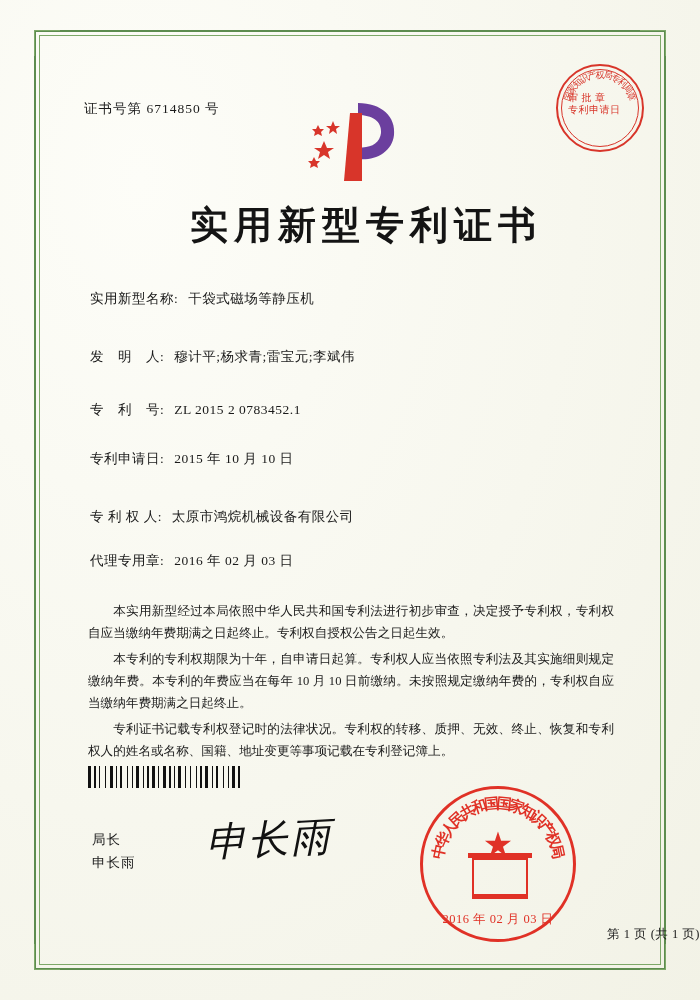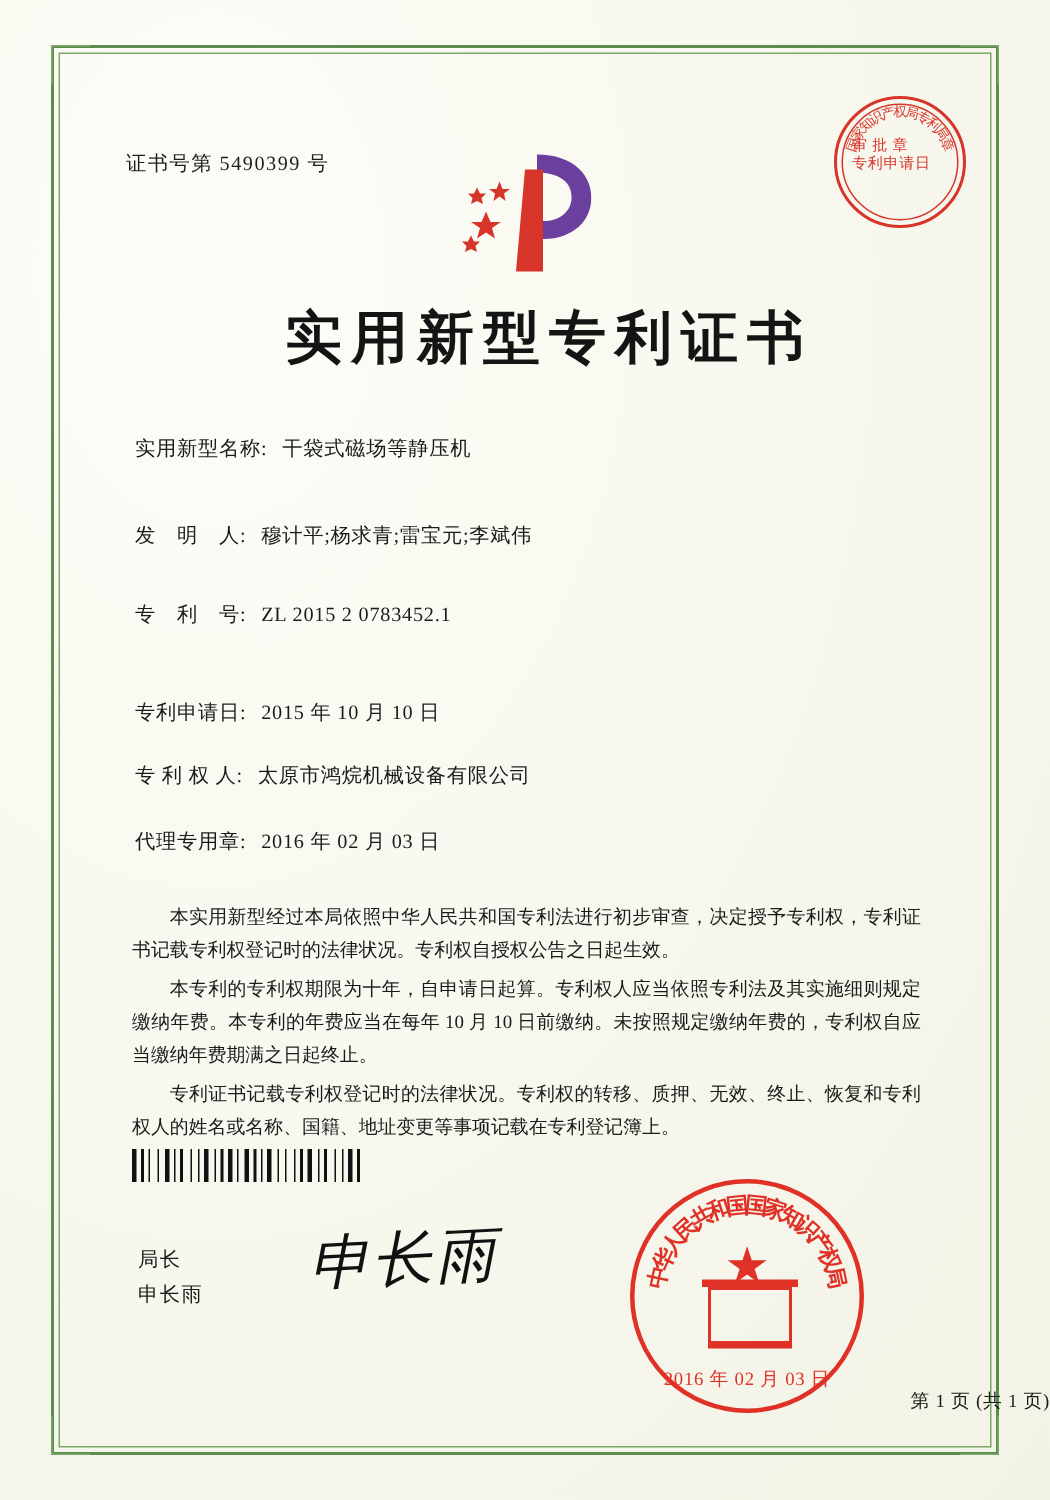--- a/index.html
+++ b/index.html
@@ -140,21 +140,21 @@
   .field .label {
     display: inline-block;
   }
   .field .value {
     display: inline-block;
     margin-left: 6px;
   }
   .f1 { top: 290px; }
   .f2 { top: 348px; }
   .f3 { top: 401px; }
-  .f4 { top: 450px; margin-top: 16px; }
+  .f4 { top: 450px; }
   .f5 { top: 508px; }
   .f6 { top: 552px; }
 
   
   .paras {
     position: absolute;
     left: 88px;
     top: 600px;
     width: 526px;
     font-size: 12.6px;
@@ -288,21 +288,21 @@
 
 <div class="page">
 
   <div class="border-outer"></div>
   <div class="border-inner"></div>
   <div class="corner tl"></div>
   <div class="corner tr"></div>
   <div class="corner bl"></div>
   <div class="corner br"></div>
 
-  <div class="cert-no">证书号第 5490399 号</div>
+  <div class="cert-no">证书号第 6714850 号</div>
 
   <div class="logo">
     <svg viewBox="0 0 110 95" width="110" height="95" aria-hidden="true">
       <path d="M58 8 C82 8 96 22 94 40 C92 58 74 66 58 64 L58 52 C70 54 80 48 81 38 C82 26 72 20 58 20 Z" fill="#6b3f9e"></path>
       <path d="M50 18 L62 18 L62 86 L44 86 Z" fill="#d8352a"></path>
       <polygon points="24,46 27,53 34,53 28,57 30,64 24,60 18,64 20,57 14,53 21,53" fill="#d8352a"></polygon>
       <polygon points="33,26 35,31 40,31 36,34 37,39 33,36 29,39 30,34 26,31 31,31" fill="#d8352a"></polygon>
       <polygon points="18,30 20,34 24,34 21,37 22,41 18,39 14,41 15,37 12,34 16,34" fill="#d8352a"></polygon>
       <polygon points="14,62 16,66 20,66 17,69 18,73 14,71 10,73 11,69 8,66 12,66" fill="#d8352a"></polygon>
     </svg>
@@ -351,21 +351,21 @@
   <div class="field f5">
     <span class="label">专 利 权 人:</span>
     <span class="value">太原市鸿烷机械设备有限公司</span>
   </div>
   <div class="field f6">
     <span class="label">代理专用章:</span>
     <span class="value">2016 年 02 月 03 日</span>
   </div>
 
   <div class="paras">
-    <p>本实用新型经过本局依照中华人民共和国专利法进行初步审查，决定授予专利权，专利证书记载专利权登记时的法律状况。专利权自授权公告之日起生效。</p>
+    <p>本实用新型经过本局依照中华人民共和国专利法进行初步审查，决定授予专利权，专利权自应当缴纳年费期满之日起终止。专利权自授权公告之日起生效。</p>
     <p>本专利的专利权期限为十年，自申请日起算。专利权人应当依照专利法及其实施细则规定缴纳年费。本专利的年费应当在每年 10 月 10 日前缴纳。未按照规定缴纳年费的，专利权自应当缴纳年费期满之日起终止。</p>
     <p>专利证书记载专利权登记时的法律状况。专利权的转移、质押、无效、终止、恢复和专利权人的姓名或名称、国籍、地址变更等事项记载在专利登记簿上。</p>
   </div>
 
   <div class="barcode" id="barcode"><span style="width:3px"></span><span style="width:1px;background:transparent"></span><span style="width:2px"></span><span style="width:1px;background:transparent"></span><span style="width:1px"></span><span style="width:3px;background:transparent"></span><span style="width:1px"></span><span style="width:2px;background:transparent"></span><span style="width:3px"></span><span style="width:1px;background:transparent"></span><span style="width:1px"></span><span style="width:1px;background:transparent"></span><span style="width:2px"></span><span style="width:3px;background:transparent"></span><span style="width:1px"></span><span style="width:2px;background:transparent"></span><span style="width:1px"></span><span style="width:1px;background:transparent"></span><span style="width:3px"></span><span style="width:2px;background:transparent"></span><span style="width:1px"></span><span style="width:1px;background:transparent"></span><span style="width:2px"></span><span style="width:1px;background:transparent"></span><span style="width:3px"></span><span style="width:1px;background:transparent"></span><span style="width:1px"></span><span style="width:2px;background:transparent"></span><span style="width:3px"></span><span style="width:1px;background:transparent"></span><span style="width:2px"></span><span style="width:1px;background:transparent"></span><span style="width:1px"></span><span style="width:1px;background:transparent"></span><span style="width:3px"></span><span style="width:2px;background:transparent"></span><span style="width:1px"></span><span style="width:2px;background:transparent"></span><span style="width:1px"></span><span style="width:3px;background:transparent"></span><span style="width:1px"></span><span style="width:1px;background:transparent"></span><span style="width:2px"></span><span style="width:1px;background:transparent"></span><span style="width:3px"></span><span style="width:2px;background:transparent"></span><span style="width:1px"></span><span style="width:1px;background:transparent"></span><span style="width:2px"></span><span style="width:3px;background:transparent"></span><span style="width:1px"></span><span style="width:2px;background:transparent"></span><span style="width:1px"></span><span style="width:1px;background:transparent"></span><span style="width:3px"></span><span style="width:1px;background:transparent"></span><span style="width:2px"></span><span style="width:1px;background:transparent"></span></div>
 
   <div class="director">
     <div>局长</div>
     <div>申长雨</div>
   </div>

